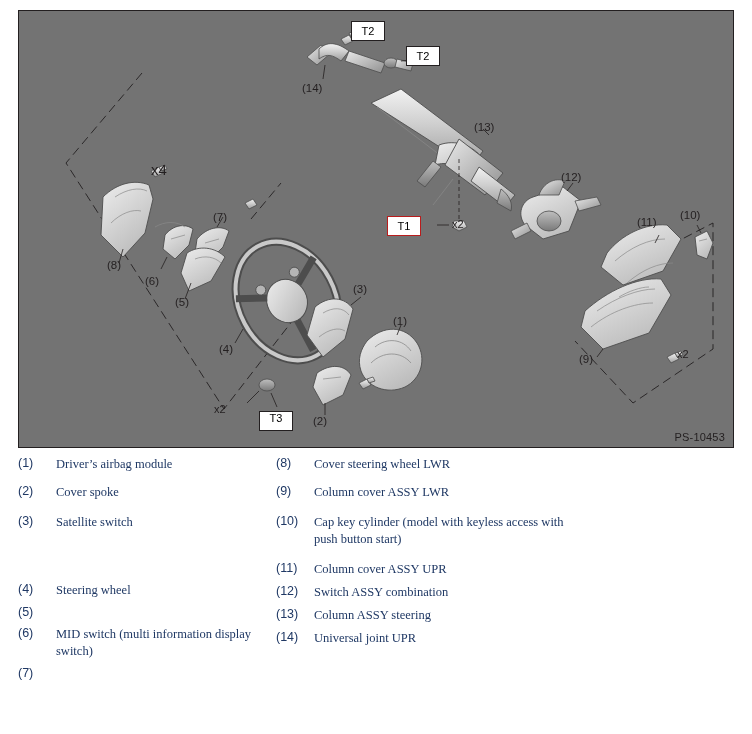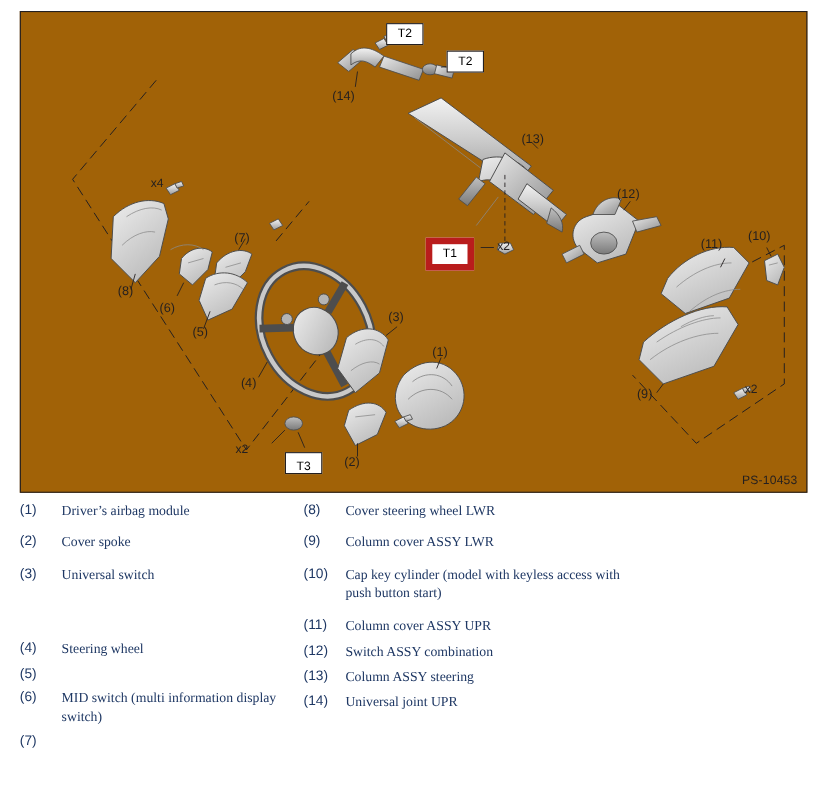--- a/index.html
+++ b/index.html
@@ -21,21 +21,21 @@
   }
   
   #figure {
     position: absolute;
     left: 18px;
     top: 10px;
     width: 716px;
     height: 438px;
     border: 1px solid #231f20;
     box-sizing: border-box;
-    background: #a16207;
+    background: #737373;
   }
   #figure svg {
     position: absolute;
     left: 0;
     top: 0;
   }
   .fig-code {
     position: absolute;
     right: 8px;
     bottom: 4px;
@@ -261,28 +261,28 @@
         <path d="M252 382 L258 396" stroke="#231f20" stroke-width="0.8" fill="none"></path>
       </g>
     </svg>
 
     <div class="callout-box" style="position:absolute; left:332px; top:10px; width:32px; height:18px; border:1px solid #231f20; display:flex; align-items:center; justify-content:center; background:#fff;">
       <span>T2</span>
     </div>
     <div class="callout-box" style="position:absolute; left:387px; top:35px; width:32px; height:18px; border:1px solid #231f20; display:flex; align-items:center; justify-content:center; background:#fff;">
       <span>T2</span>
     </div>
-    <div class="callout-box" style="position:absolute; left:368px; top:205px; width:32px; height:18px; border:6px solid #b91c1c; display:flex; align-items:center; justify-content:center; background:#fff;">
+    <div class="callout-box" style="position:absolute; left:368px; top:205px; width:32px; height:18px; border:1px solid #b91c1c; display:flex; align-items:center; justify-content:center; background:#fff;">
       <span>T1</span>
     </div>
-    <div class="callout-box" style="position:absolute; left:240px; top:400px; width:32px; height:18px; border:1px solid #231f20; display:flex; align-items:flex-end; justify-content:center; background:#fff;">
+    <div class="callout-box" style="position:absolute; left:240px; top:400px; width:32px; height:18px; border:1px solid #231f20; display:flex; align-items:flex-start; justify-content:center; background:#fff;">
       <span>T3</span>
     </div>
 
-    <div style="position:absolute; left:118px; top:150px; font-size:11px; color:#231f20;">
+    <div style="position:absolute; left:132px; top:150px; font-size:15px; color:#231f20;">
       <span>x4</span>
     </div>
     <div style="position:absolute; left:433px; top:207px; font-size:11px; color:#231f20;">
       <span>x2</span>
     </div>
     <div style="position:absolute; left:195px; top:392px; font-size:11px; color:#231f20;">
       <span>x2</span>
     </div>
     <div style="position:absolute; left:658px; top:337px; font-size:11px; color:#231f20;">
       <span>x2</span>
@@ -340,21 +340,21 @@
       <div class="legend-item">
         <span class="legend-num">(1)</span>
         <span class="legend-text">Driver’s airbag module</span>
       </div>
       <div class="legend-item" style="margin-bottom:13px;">
         <span class="legend-num">(2)</span>
         <span class="legend-text">Cover spoke</span>
       </div>
       <div class="legend-item" style="margin-bottom:51px;">
         <span class="legend-num">(3)</span>
-        <span class="legend-text">Universal switch</span>
+        <span class="legend-text">Satellite switch</span>
       </div>
       <div class="legend-item" style="margin-bottom:6px;">
         <span class="legend-num">(4)</span>
         <span class="legend-text">Steering wheel</span>
       </div>
       <div class="legend-item" style="margin-bottom:6px;">
         <span class="legend-num">(5)</span>
       </div>
       <div class="legend-item" style="margin-bottom:6px;">
         <span class="legend-num">(6)</span>

